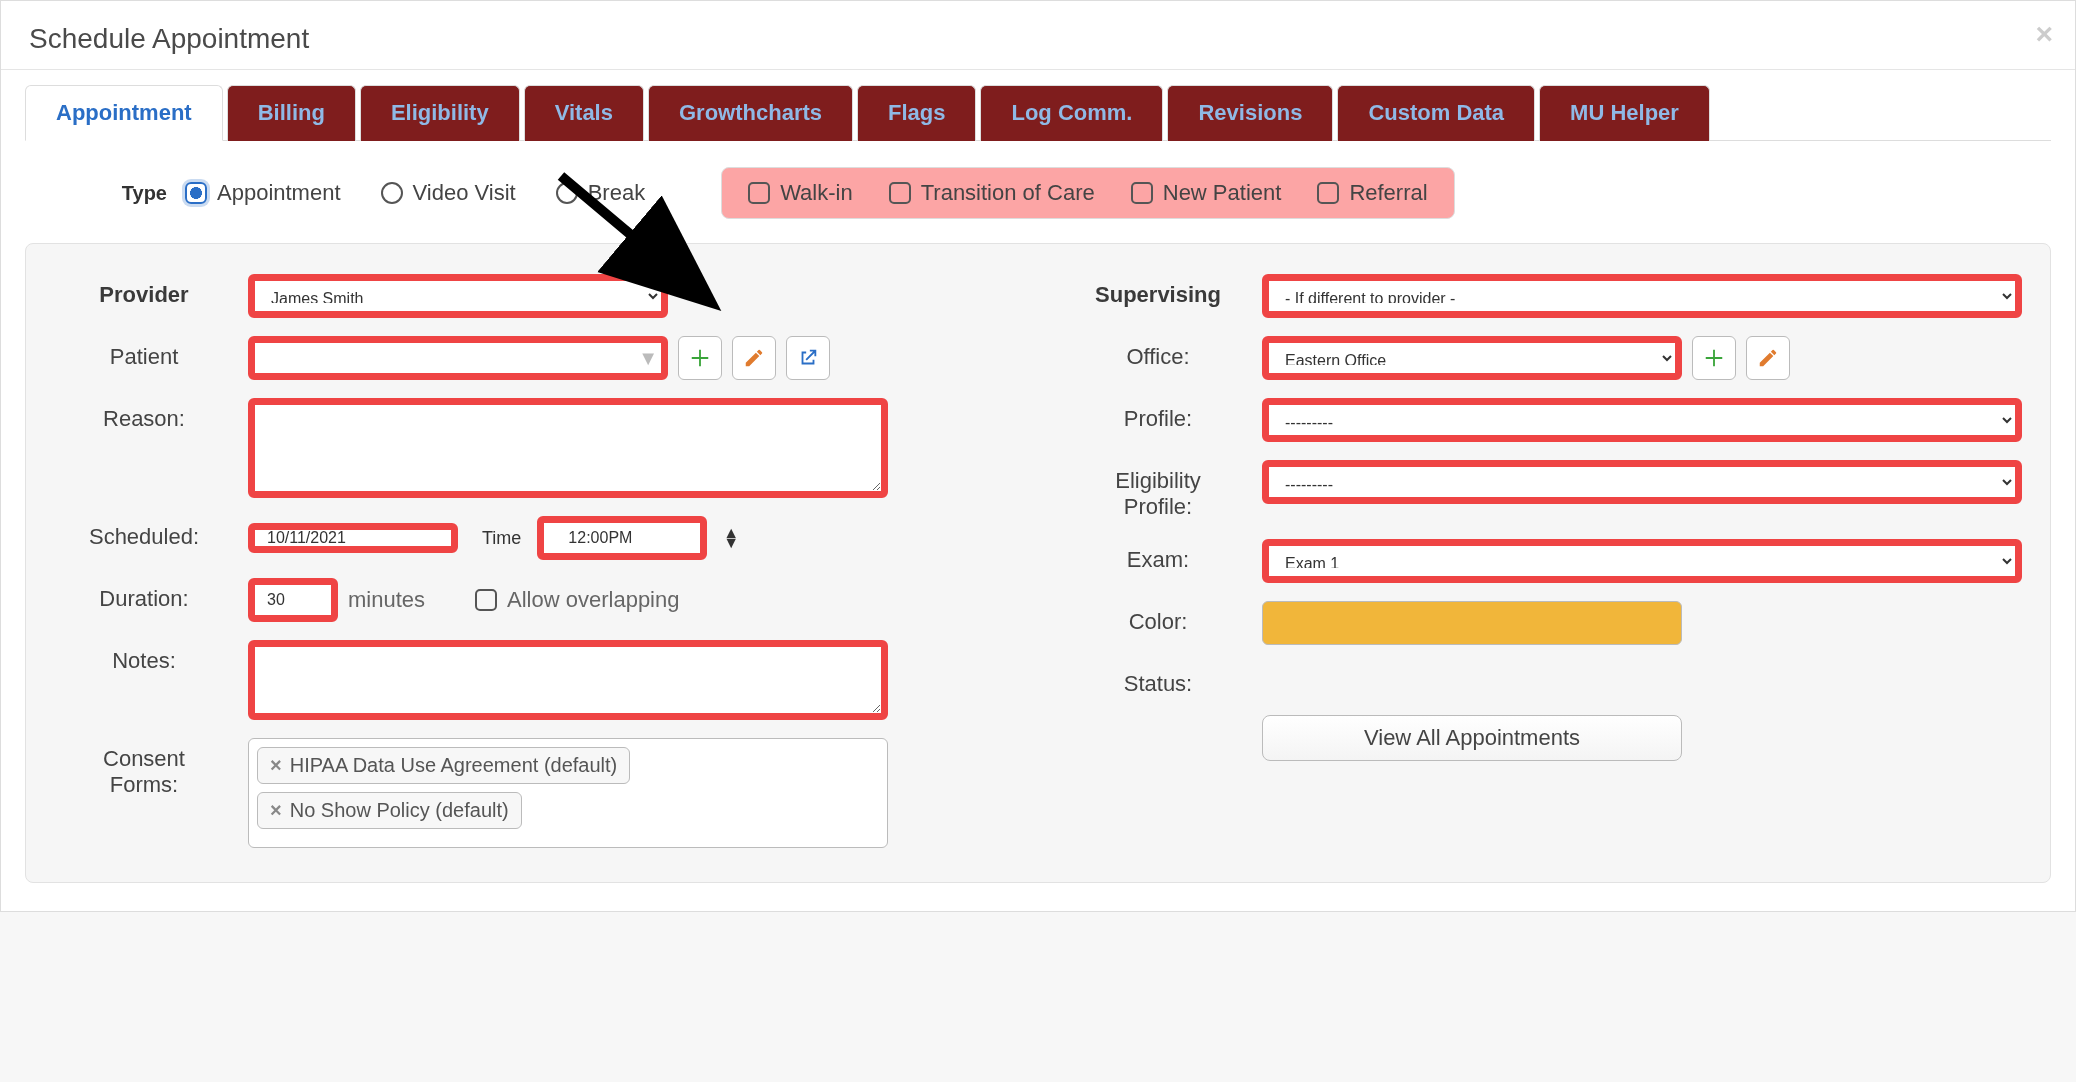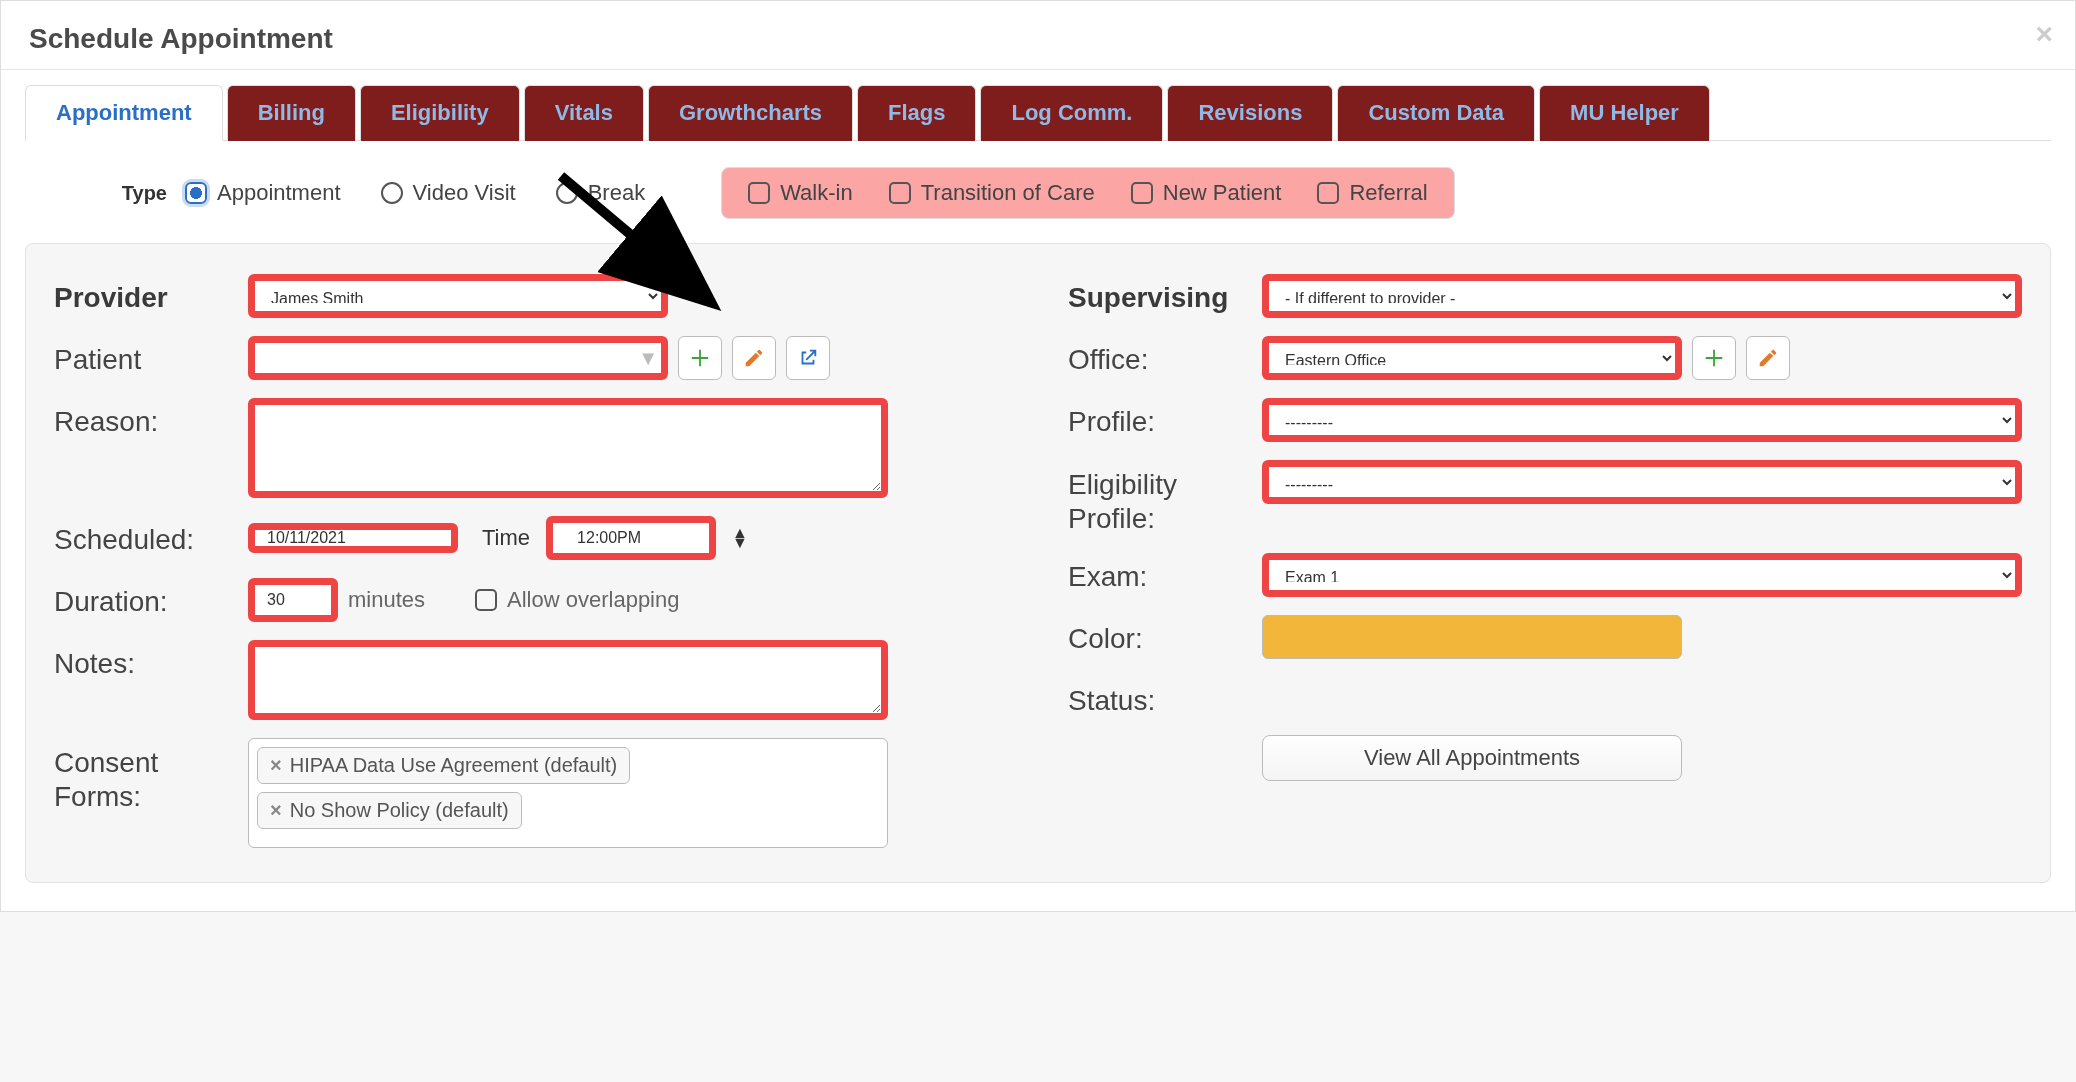--- a/index.html
+++ b/index.html
@@ -17,21 +17,21 @@
     border: 1px solid #ddd;
     position: relative;
   }
   .modal-header {
     padding: 22px 28px 14px 28px;
     border-bottom: 1px solid #e5e5e5;
     position: relative;
   }
   .modal-title {
     font-size: 28px;
-    font-weight: 700;
+    font-weight: 400;
     color: #4a4a4a;
   }
   .close-x {
     position: absolute;
     right: 22px;
     top: 18px;
     color: #ccc;
     font-size: 30px;
     font-weight: 700;
     cursor: pointer;
@@ -124,22 +124,22 @@
     gap: 0 60px;
   }
   .col { display: flex; flex-direction: column; gap: 18px;}
   .frow {
     display: grid;
     grid-template-columns: 180px 1fr;
     align-items: start;
     gap: 14px;
   }
   .frow label {
-    text-align: left;
-    font-size: 28px;
+    text-align: center;
+    font-size: 22px;
     color: #444;
     padding-top: 8px;
   }
   .frow label.bold { font-weight: 700; color: #3a3a3a;}
   .control-line { display:flex; align-items:center; gap:10px; flex-wrap:wrap;}
   select, input[type=text], textarea {
     font-family: Liberation Sans, sans-serif;
     font-size: 16px;
     padding: 8px 12px;
     border: 7px solid #ef4444;
@@ -154,21 +154,21 @@
   input.tiny { width: 90px; height: 44px; text-align:left;}
   textarea.reason { width: 640px; height: 100px; resize: both;}
   textarea.notes { width: 640px; height: 80px; resize: both;}
   .iconbtn {
     width: 44px; height: 44px;
     border: 1px solid #bbb; border-radius: 6px;
     background: #fff; display:flex; align-items:center; justify-content:center;
     cursor:pointer;
   }
   .iconbtn svg { width: 22px; height: 22px; }
-  .time-lbl { font-size: 22px; margin: 0 6px 0 14px;}
+  .time-lbl { font-size: 18px; margin: 0 6px 0 14px;}
   .spinner { display:flex; flex-direction:column; gap:0; margin-left:6px;}
   .spinner span { line-height: 10px; font-size: 16px; cursor:pointer; user-select:none;}
   .muted { color: #666; font-size: 22px;}
   .tagbox {
     width: 640px; min-height: 110px;
     border: 1px solid #bbb; border-radius: 6px; background:#fff;
     padding: 8px; display:flex; flex-direction:column; gap:8px; align-items:flex-start;
   }
   .tag {
     border: 1px solid #bbb; border-radius: 6px; background:#f7f7f7;

